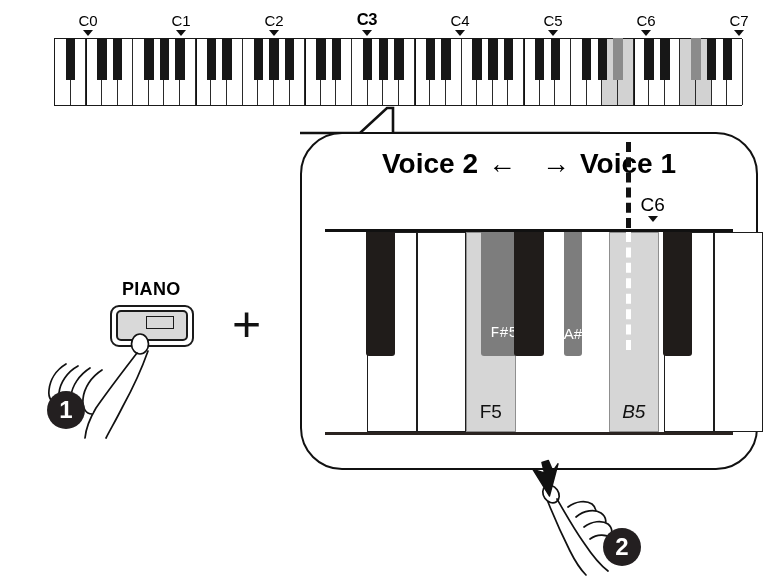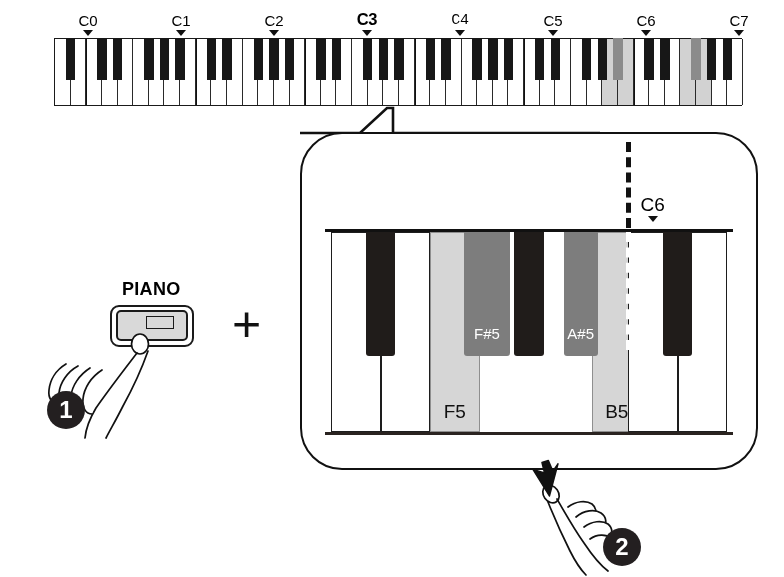--- a/index.html
+++ b/index.html
@@ -120,20 +120,21 @@
     position: absolute;
     left: 6px; top: 3px;
     right: 6px; bottom: 3.5px;
   }
   .ckw {
     position: absolute;
     top: 0; bottom: 0;
     box-sizing: border-box;
     border: 1.4px solid #1d1d1d;
     background: #ffffff;
+    margin-left: 36px;
   }
   .ckw.hl { background: #d6d6d6; border-color: #8f8f8f; }
   .ckb {
     position: absolute;
     top: 0;
     box-sizing: border-box;
     background: #201c1a;
     border-radius: 0 0 3px 3px;
   }
   .ckb.hl { background: #7d7d7d; }
@@ -249,21 +250,21 @@
 
   <div id="octave-markers">
       <div class="oct-label" style="left: 88px; top: 13px;">C0</div>
       <div class="tri-down" style="left: 88px; top: 30px;"></div>
       <div class="oct-label" style="left: 181px; top: 13px;">C1</div>
       <div class="tri-down" style="left: 181px; top: 30px;"></div>
       <div class="oct-label" style="left: 274px; top: 13px;">C2</div>
       <div class="tri-down" style="left: 274px; top: 30px;"></div>
       <div class="oct-label bold" style="left: 367px; top: 12px;">C3</div>
       <div class="tri-down" style="left: 367px; top: 30px;"></div>
-      <div class="oct-label" style="left: 460px; top: 13px; font-family: Liberation Mono, monospace;">C4</div>
+      <div class="oct-label" style="left: 460px; top: 13px;">C4</div>
       <div class="tri-down" style="left: 460px; top: 30px;"></div>
       <div class="oct-label" style="left: 553px; top: 13px;">C5</div>
       <div class="tri-down" style="left: 553px; top: 30px;"></div>
       <div class="oct-label" style="left: 646px; top: 13px;">C6</div>
       <div class="tri-down" style="left: 646px; top: 30px;"></div>
       <div class="oct-label" style="left: 739px; top: 13px;">C7</div>
       <div class="tri-down" style="left: 739px; top: 30px;"></div>
     </div>
 
   <div class="abs" id="main-keyboard">
@@ -346,47 +347,50 @@
       </div>
   </div>
 
   <svg class="abs hand-svg" id="callout-connector" width="470" height="42" viewBox="0 0 470 42">
     <path d="M 0 33 L 48 33 L 60 33 L 87 8 L 93 8 L 93 33 L 300 33" fill="none" stroke="#111" stroke-width="2.6" stroke-linejoin="miter"></path>
   </svg>
 
   <div class="abs" id="callout-box">
     <div class="box-border"></div>
 
+    <div id="voice-header">
+      <span>Voice 2</span><span class="arr" style="margin:0 6px 0 10px;">←</span><span style="display:inline-block;width:14px;"></span><span class="arr" style="margin:0 10px 0 6px;">→</span><span>Voice 1</span>
+    </div>
 
     <div id="split-dash-upper" style="left: 325.5px; top: 10px; height: 86px;"></div>
 
     <div id="c6-marker-label" style="left: 352.75px; top: 62px;">
       <span>C6</span>
     </div>
     <div class="tri-down" style="left: 352.75px; top: 84px;"></div>
 
     <div id="callout-keyboard">
       <div id="ck-toprail"></div>
       <div id="ck-keys">
           <div class="ckw" style="left: 0px; width: 49.5px;"></div>
           <div class="ckw" style="left: 49.5px; width: 49.5px;"></div>
           <div class="ckw hl" style="left: 99px; width: 49.5px;">
             <div class="wlabel">F5</div>
           </div>
-          <div class="ckw hl" style="left: 261px; width: 49.5px;">
+          <div class="ckw hl" style="left: 242px; width: 49.5px; font-style: italic;">
             <div class="wlabel">B5</div>
           </div>
           <div class="ckw" style="left: 297px; width: 49.5px;"></div>
           <div class="ckw" style="left: 346.5px; width: 49.5px;"></div>
           <div class="ckb" style="left: 34.65px; width: 29.7px; height: 123.69px;"></div>
-          <div class="ckb hl" style="left: 133px; width: 46px; height: 123.69px;">
+          <div class="ckb hl" style="left: 150px; width: 46px; height: 123.69px; font-family: Liberation Mono, monospace;">
             <div class="blabel">F#5</div>
           </div>
           <div class="ckb" style="left: 183.15px; width: 29.7px; height: 123.69px;"></div>
-          <div class="ckb hl" style="left: 232.65px; width: 34px; height: 123.69px;">
+          <div class="ckb hl" style="left: 232.65px; width: 18px; height: 123.69px;">
             <div class="blabel">A#5</div>
           </div>
           <div class="ckb" style="left: 331.65px; width: 29.7px; height: 123.69px;"></div>
         </div>
       <div id="ck-bottomrail"></div>
       <div id="split-dash" style="left: 300.5px; top: 3px; height: 118px;"></div>
     </div>
   </div>
 
   <div class="abs" id="piano-label">PIANO</div>

